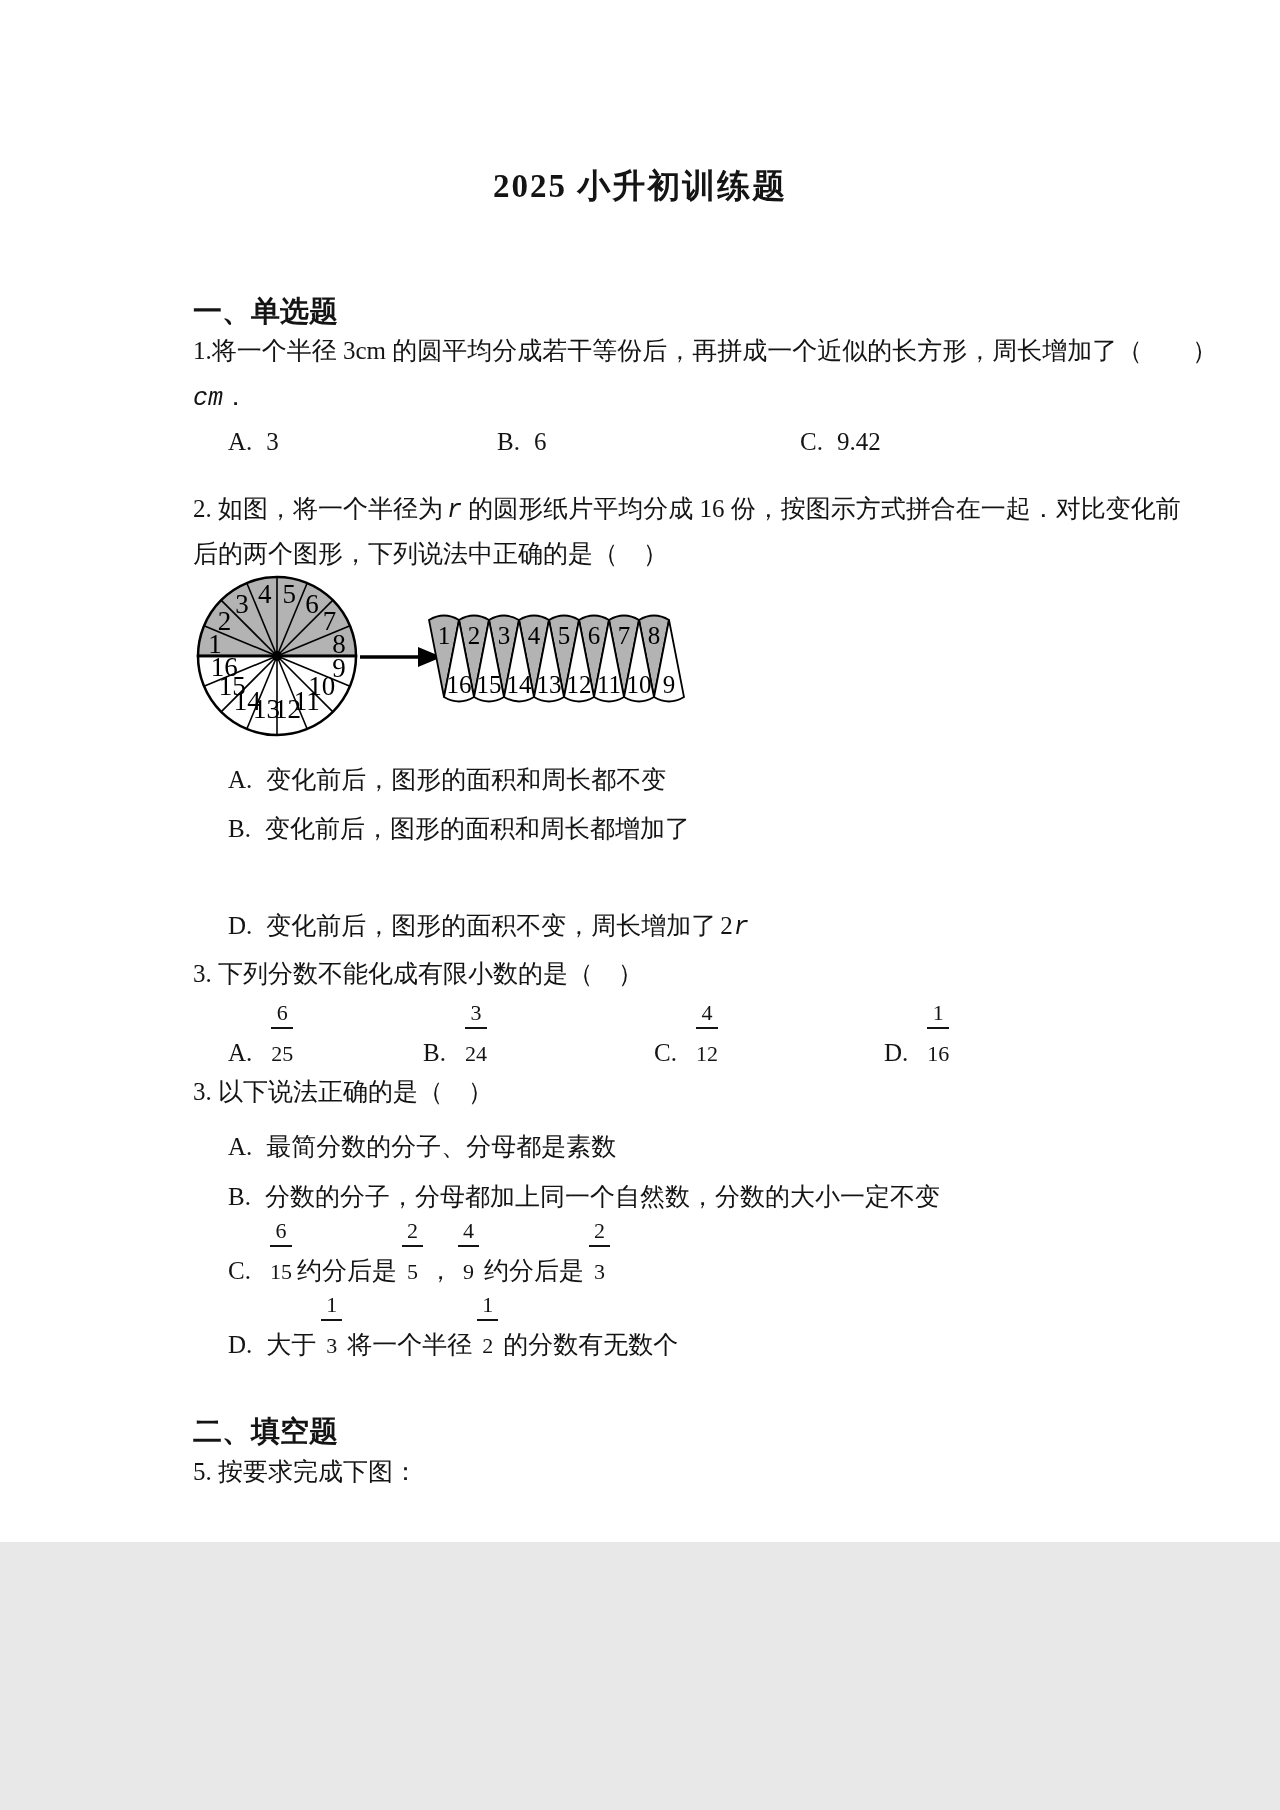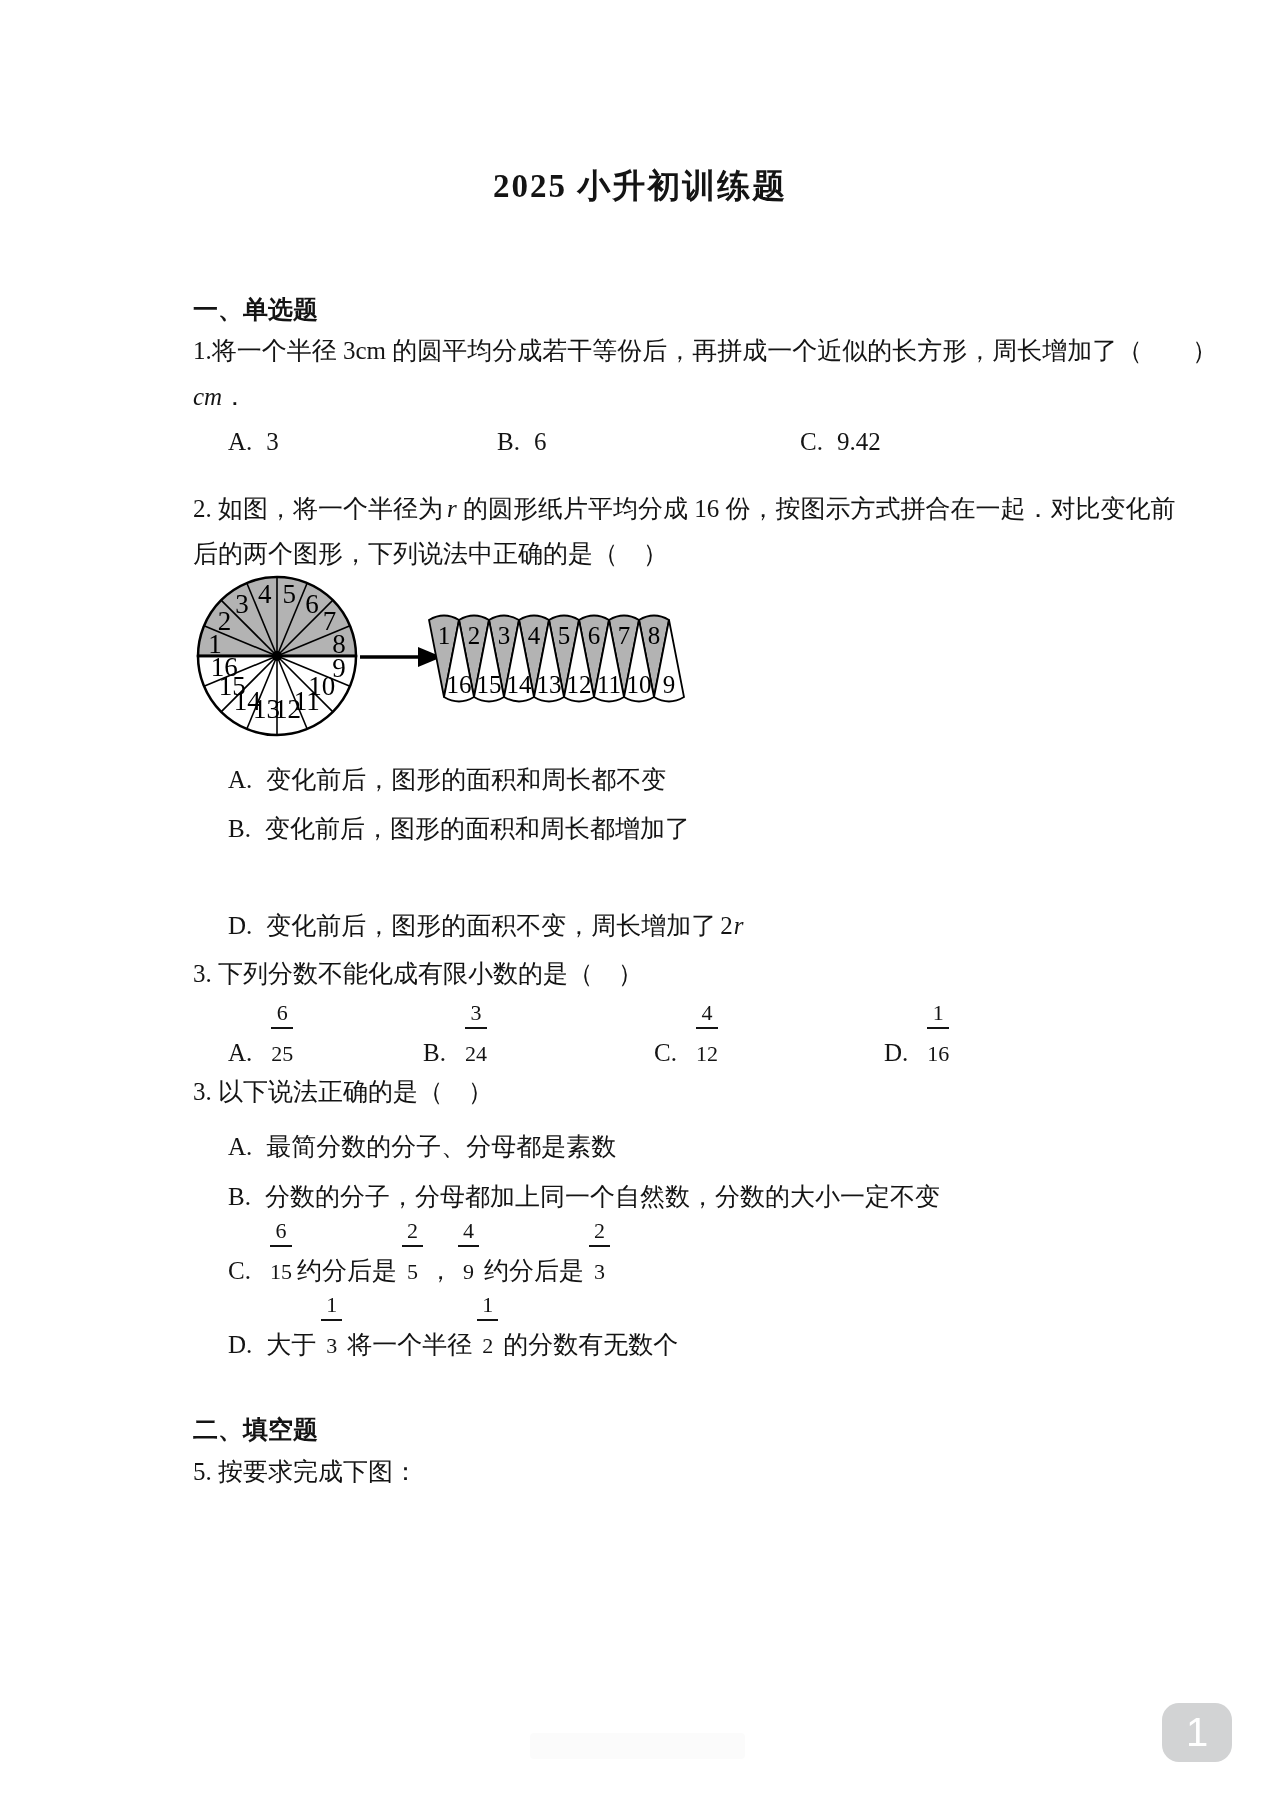--- a/index.html
+++ b/index.html
@@ -1,31 +1,31 @@
 <!DOCTYPE html>
 <html><head>
 <meta charset="utf-8">
 <style>
   html,body { margin:0; padding:0; background:#e8e8e8; }
   .page {
-    position:relative; width:1280px; height:1810px; margin:0 auto;
+    position:relative; width:1280px; height:1542px; margin:0 auto;
     background:#ffffff; color:#141414; overflow:hidden;
     font-family:"Liberation Serif","DejaVu Serif",serif;
   }
   .title {
     position:absolute; top:164px; left:0; right:0; margin:0;
     text-align:center; font-size:33px; font-weight:700; letter-spacing:2px;
   }
   .line {
     position:absolute; left:193px; font-size:25px; line-height:1.15;
     white-space:nowrap;
   }
   .sec {
     font-family:"Liberation Sans","DejaVu Sans",sans-serif;
-    font-weight:700; font-size:25px;
+    font-weight:700; font-size:29px;
   }
   .opt-label { margin-right:14px; }
   .opt-group { position:absolute; top:0; white-space:nowrap; }
   .optrow { height:60px; }
   .var { font-style:italic; margin-left:4px; }
   .frac {
     display:inline-block; text-align:center; font-size:22px;
     line-height:1.15; margin:0 5px; vertical-align:baseline;
   }
   .frac .num { display:block; padding:0 5px 2px; border-bottom:2px solid #141414; }
@@ -34,21 +34,21 @@
   .badge {
     position:absolute; left:1162px; top:1703px; width:70px; height:59px;
     border-radius:17px; display:flex; align-items:center; justify-content:center;
     color:#ffffff; font-size:40px;
     font-family:"Liberation Sans","DejaVu Sans",sans-serif;
   }
   .watermark {
     position:absolute; left:530px; top:1733px; width:215px; height:26px;
     background:#fbfbfb; border-radius:4px;
   }
-  i { font-family:Liberation Serif, serif; }
+  i { font-family:Liberation Mono, monospace; }
 </style>
 </head>
 <body>
 
 <div class="page">
 
   <h1 class="title">2025 小升初训练题</h1>
 
   <div class="line sec" style="top:295px">一、单选题</div>
 

